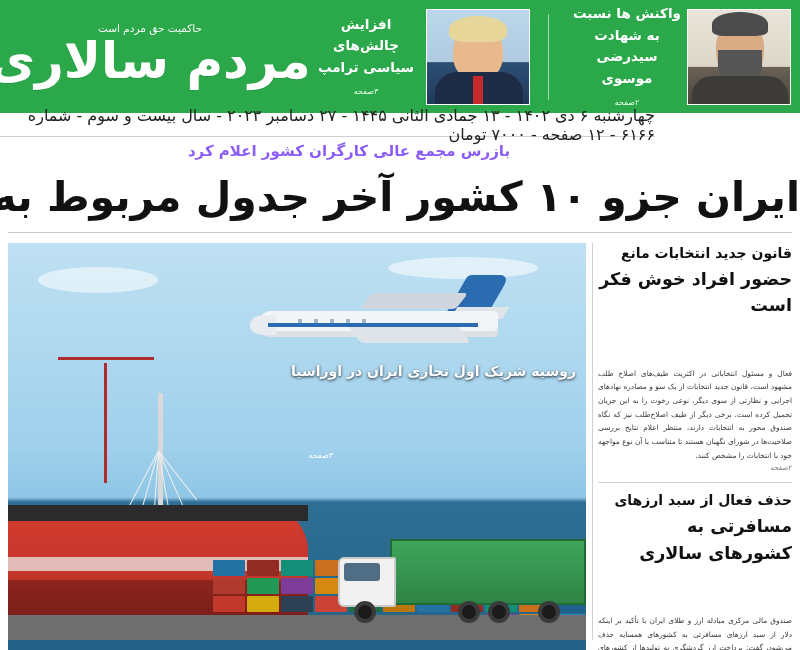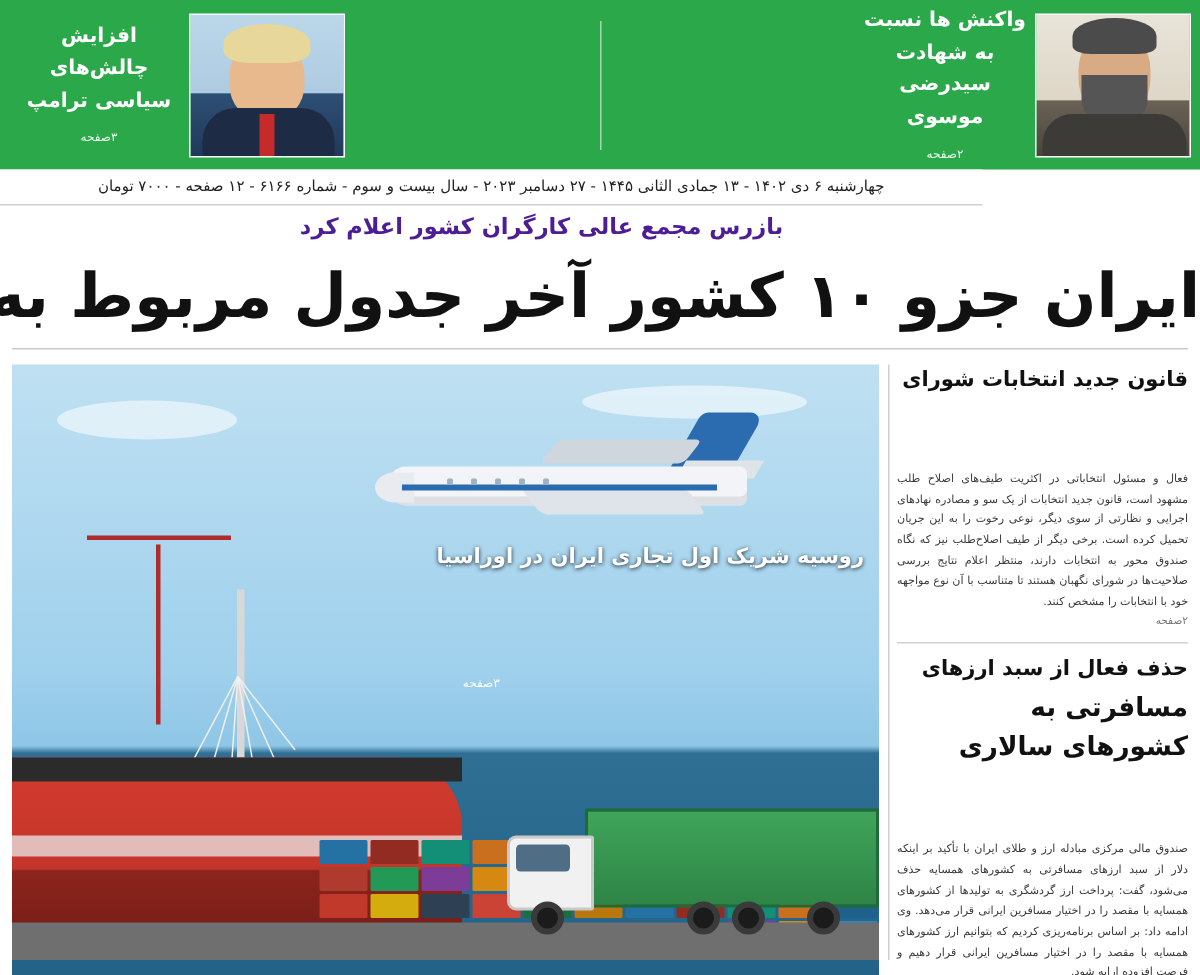--- a/index.html
+++ b/index.html
@@ -46,21 +46,20 @@
     line-height: 1.05;
     white-space: nowrap;
     text-shadow: 0 1px 0 rgba(0,0,0,.08);
   }
   .teaser {
     flex: 1;
     display: flex;
     flex-direction: row-reverse;
     align-items: center;
     gap: 12px;
-    justify-content: space-between;
   }
   .teaser-item {
     display: flex;
     flex-direction: row-reverse;
     align-items: center;
     height: 105px;
     padding: 0 6px;
   }
   .teaser-text {
     color: #fff;
@@ -125,33 +124,33 @@
   }
 
   
   .datebar {
     position: absolute; top: 113px; left: 0;
     width: 655px; height: 24px;
     border-bottom: 1px solid #cfcfcf;
     display: flex;
     align-items: center;
     justify-content: center;
-    font-size: 10px;
+    font-size: 16px;
     color: #222;
     letter-spacing: .2px;
     background: #fff;
   }
 
   
   .kicker {
-    position: absolute; top: 142px; left: 12px; width: 698px;
+    position: absolute; top: 142px; left: 0; width: 698px;
     text-align: center;
     font-size: 15px;
     font-weight: bold;
-    color: #4c1d95;
+    color: #8b5cf6;
   }
   .lead-headline {
     position: absolute; top: 172px; left: 0; width: 800px;
     text-align: center;
     font-size: 41px;
     font-weight: bold;
     color: #111;
     line-height: 1.25;
     white-space: nowrap;
   }
@@ -297,20 +296,24 @@
   }
   .s-more { font-size:7px; color:#777; margin-top:2px; }
   .s-rule { height:1px; background:#d2d2d2; margin:7px 0 7px 0; }
 </style>
 </head>
 <body>
 
 <div class="page">
 
   <div class="masthead">
+    <div class="logo-block">
+      <div class="logo-slogan">حاکمیت حق مردم است</div>
+      <div class="logo-title">مردم سالاری</div>
+    </div>
 
     <div class="teaser">
 
       <div class="teaser-item">
         <div class="teaser-text">
           <span>افزایش چالش‌های سیاسی ترامپ</span>
           <span class="teaser-more">۳صفحه</span>
         </div>
         <div class="teaser-photo p1">
           <div class="suit"></div>
@@ -435,21 +438,22 @@
 
     <div class="photo-more">۳صفحه</div>
 
   </div>
 
   <div class="colsep"></div>
 
   <div class="sidecol">
 
     <div class="s-item">
-      <div class="s-over">قانون جدید انتخابات شورای</div>
+      <div class="s-over">قانون جدید انتخابات مانع</div>
+      <div class="s-head">حضور افراد خوش فکر است</div>
       <div class="s-body">فعال و مسئول انتخاباتی در اکثریت طیف‌های اصلاح طلب مشهود است، قانون جدید انتخابات از یک سو و مصادره نهادهای اجرایی و نظارتی از سوی دیگر، نوعی رخوت را به این جریان تحمیل کرده است. برخی دیگر از طیف اصلاح‌طلب نیز که نگاه صندوق محور به انتخابات دارند، منتظر اعلام نتایج بررسی صلاحیت‌ها در شورای نگهبان هستند تا متناسب با آن نوع مواجهه خود با انتخابات را مشخص کنند.</div>
       <div class="s-more">۲صفحه</div>
     </div>
     <div class="s-rule"></div>
 
     <div class="s-item">
       <div class="s-over">حذف فعال از سبد ارزهای</div>
       <div class="s-head">مسافرتی به کشورهای سالاری</div>
       <div class="s-body">صندوق مالی مرکزی مبادله ارز و طلای ایران با تأکید بر اینکه دلار از سبد ارزهای مسافرتی به کشورهای همسایه حذف می‌شود، گفت: پرداخت ارز گردشگری به تولیدها از کشورهای همسایه با مقصد را در اختیار مسافرین ایرانی قرار می‌دهد. وی ادامه داد: بر اساس برنامه‌ریزی کردیم که بتوانیم ارز کشورهای همسایه با مقصد را در اختیار مسافرین ایرانی قرار دهیم و فرصت افزوده ارایه شود.</div>
     </div>

